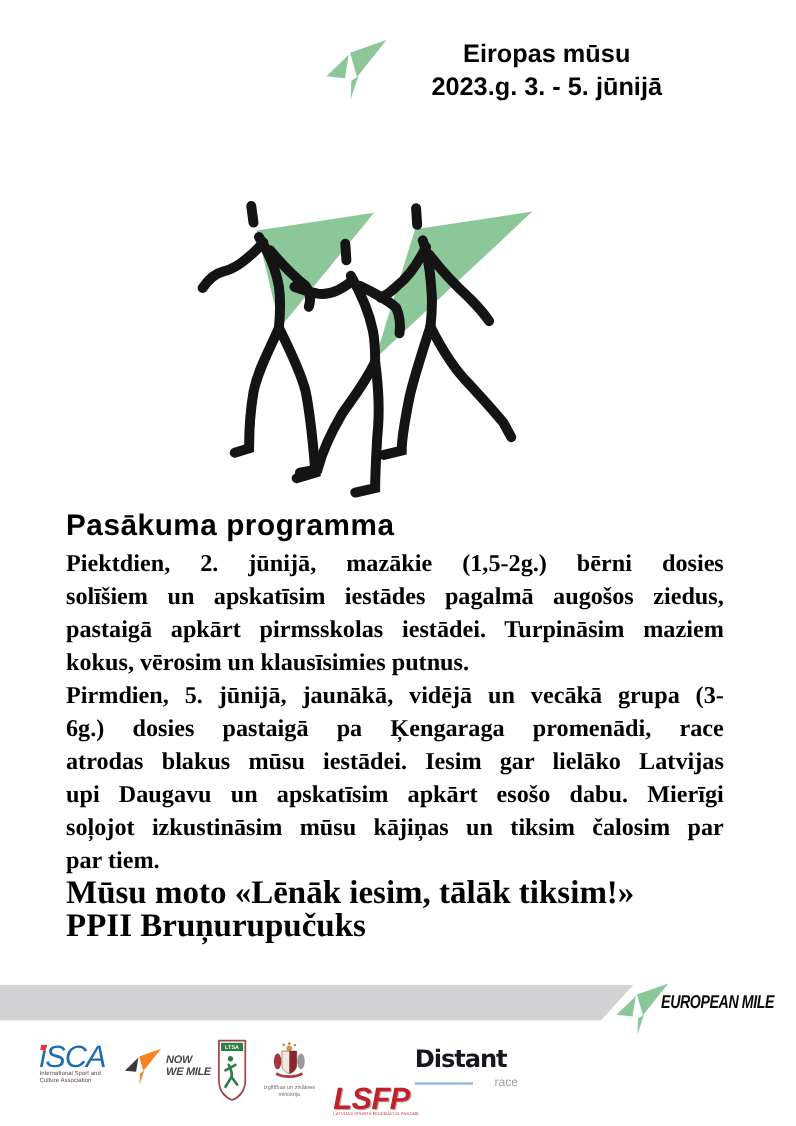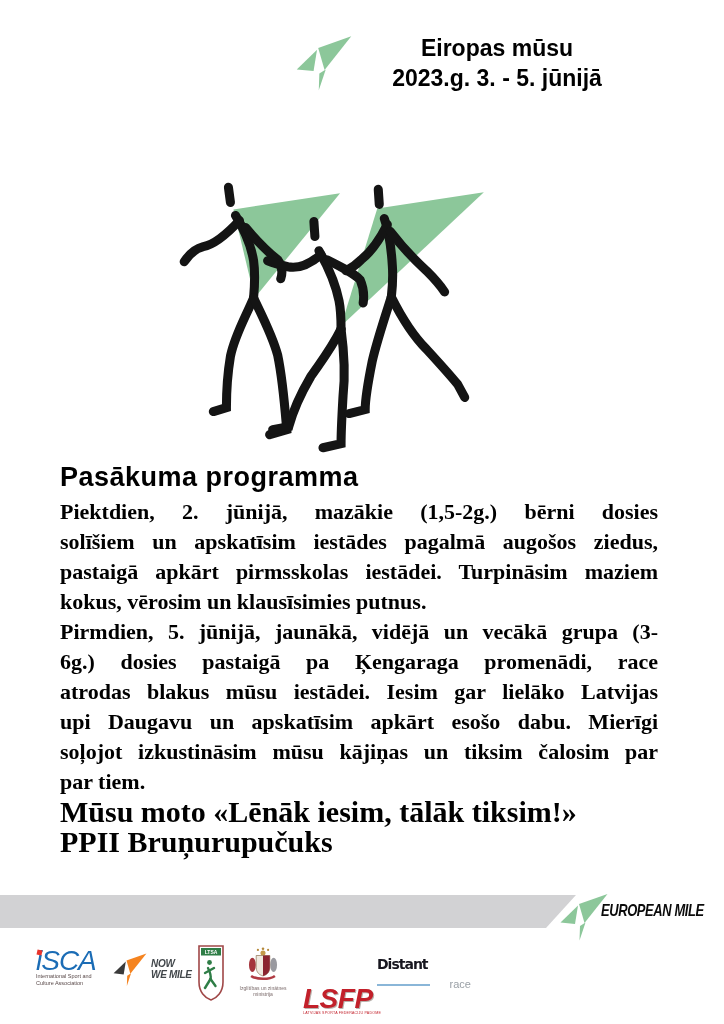--- a/index.html
+++ b/index.html
@@ -53,21 +53,21 @@
   .ministry-crest{width:34px;height:34px;}
   .ministry-sub{font-size:5px;line-height:6px;color:#7a6a6a;}
 
   .lsfp{left:303px;top:957px;width:60px;}
   .lsfp-acronym{font-weight:bold;font-style:italic;font-size:28px;line-height:20px;
                 color:var(--lsfp-red);letter-spacing:-0.5px;text-shadow:1px 1px 0 #b9b2ad;margin-top:32px;}
   .lsfp-sub{font-size:3.6px;line-height:4px;color:var(--lsfp-red);letter-spacing:0.2px;
             margin-top:2px;white-space:nowrap;}
 
   .distant{left:377px;top:952px;width:94px;}
-  .distant-name{font-family:"DejaVu Sans",sans-serif;font-weight:bold;font-size:14px;
+  .distant-name{font-family:"DejaVu Sans",sans-serif;font-weight:bold;font-size:22px;
                 line-height:24px;color:var(--distant-dark);letter-spacing:-1px;}
   .distant-row{display:flex;align-items:center;justify-content:space-between;margin-top:3px;}
   .distant-line{display:inline-block;width:54px;height:2px;background:var(--distant-blue);}
   .distant-race{font-size:11px;color:var(--distant-gray);line-height:11px;padding-left:20px;}
 
   .fill-green{fill:var(--green);}
   .fill-orange{fill:var(--nwm-orange);}
   .fill-dark{fill:#3a3a3a;}
 </style>
 </head>

